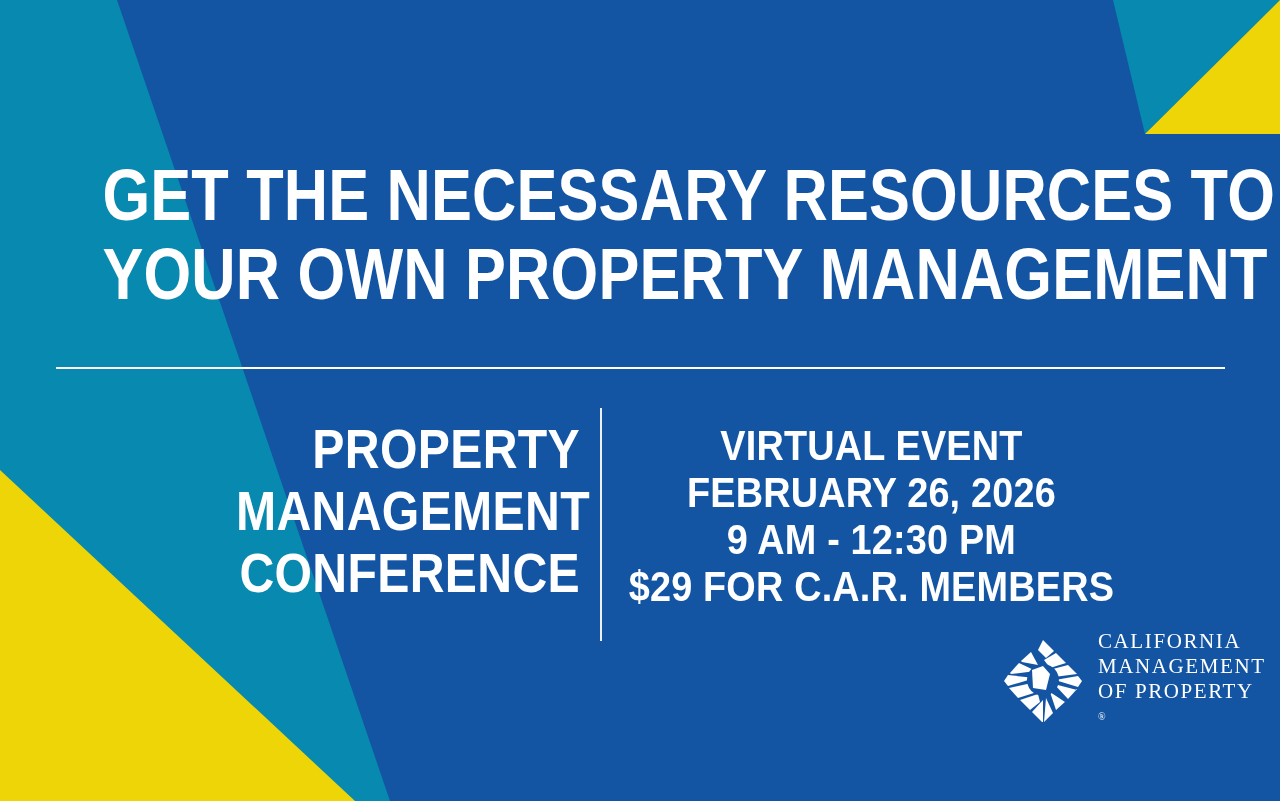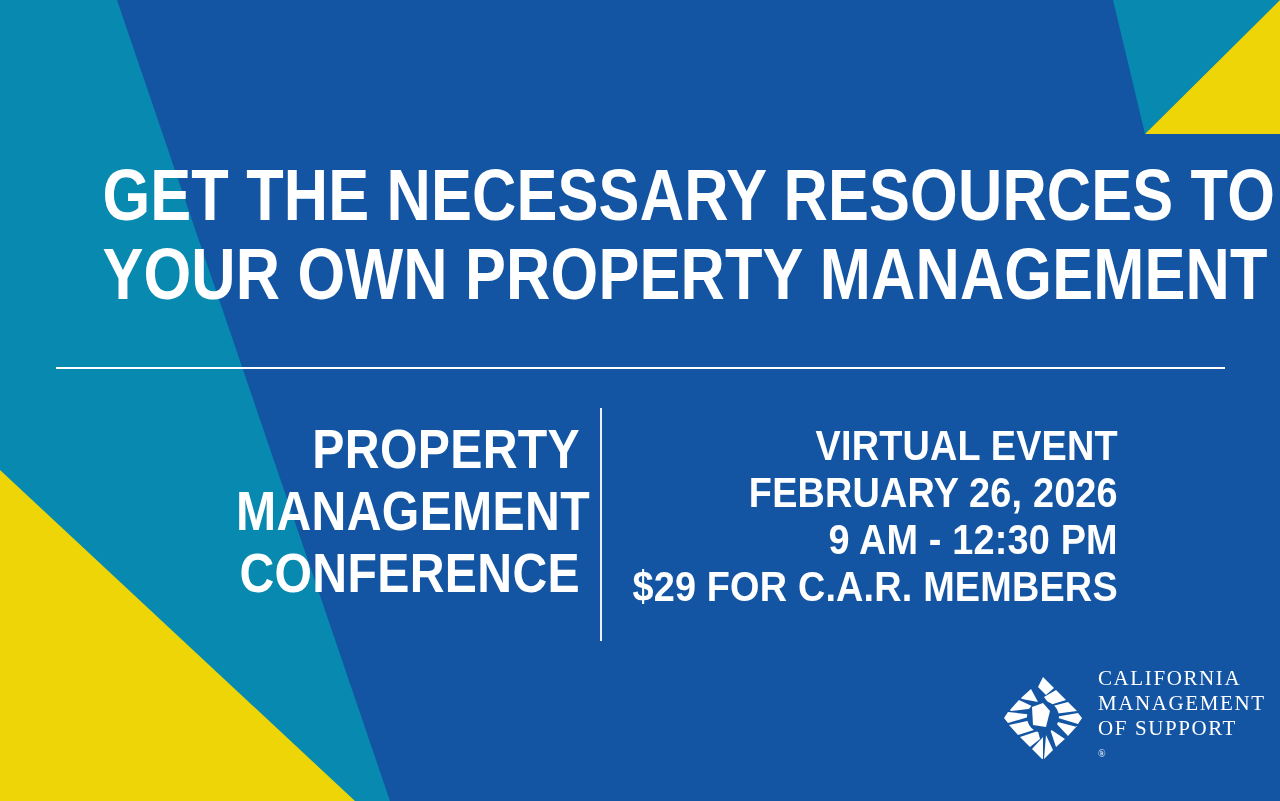--- a/index.html
+++ b/index.html
@@ -99,41 +99,41 @@
     height: 233px;
     background: #ffffff;
     opacity: 0.92;
   }
 
   .event-details {
     position: absolute;
     left: 625px;
     top: 18px;
     width: 560px;
-    text-align: right;
+    text-align: center;
   }
 
   .detail-line {
     display: block;
     color: #ffffff;
     font-family: "Liberation Sans Narrow", "Liberation Sans", sans-serif;
     font-weight: 700;
     font-size: 43px;
     line-height: 47px;
     letter-spacing: 0.2px;
     transform: scaleX(0.88);
     transform-origin: left center;
     white-space: nowrap;
   }
 
   
   .logo {
     position: absolute;
     left: 1002px;
-    top: 672px;
+    top: 635px;
     width: 240px;
     height: 92px;
     z-index: 6;
     display: flex;
     align-items: center;
   }
 
   .logo-mark {
     width: 82px;
     height: 86px;
@@ -218,17 +218,17 @@
         <polygon points="6,48 2,43 6,37 33,40"></polygon>
         <polygon points="8,35 17,25 34,33 9,36"></polygon>
         <polygon points="19,23 29,14 36,27 20,24"></polygon>
       </g>
       <path d="M41,26 a16,16 0 1,1 -0.1,0 z" fill="#1355A3"></path>
       <polygon points="30,32 41,28 48,36 44,52 31,50" fill="#ffffff"></polygon>
     </svg>
     <div class="logo-wordmark">
       <span>CALIFORNIA</span>
       <span>MANAGEMENT</span>
-      <span><span>OF SUPPORT</span><span class="reg">®</span></span>
+      <span><span>OF PROPERTY</span><span class="reg">®</span></span>
     </div>
   </div>
 
 </div>
 
 </body></html>

